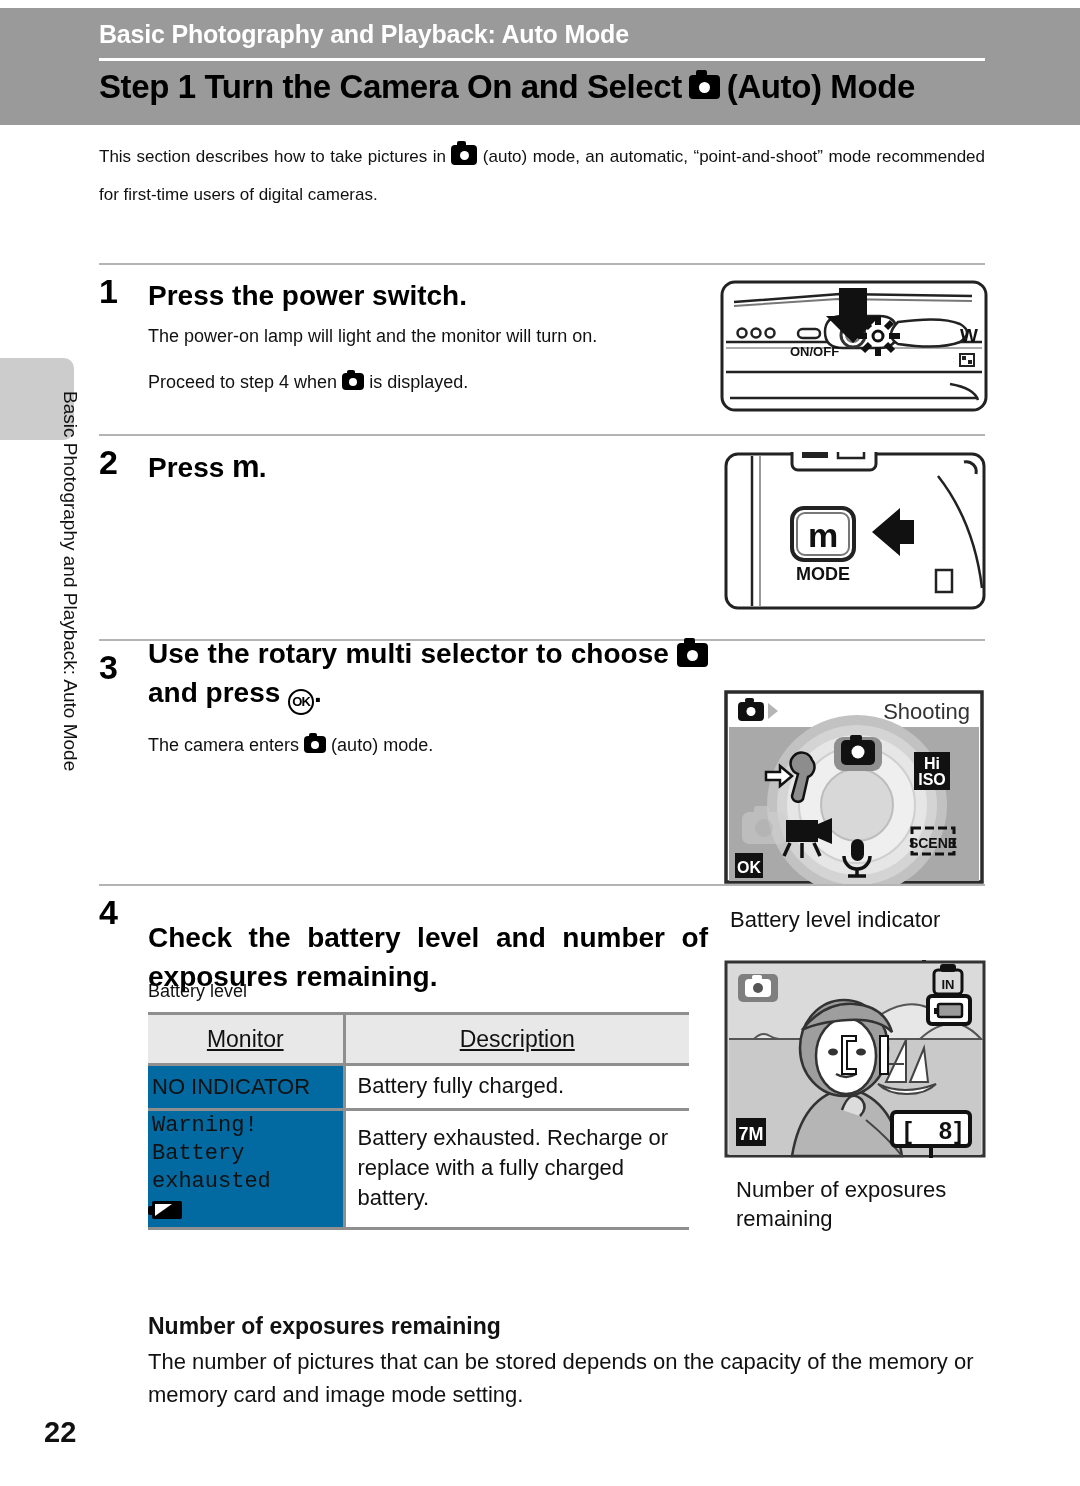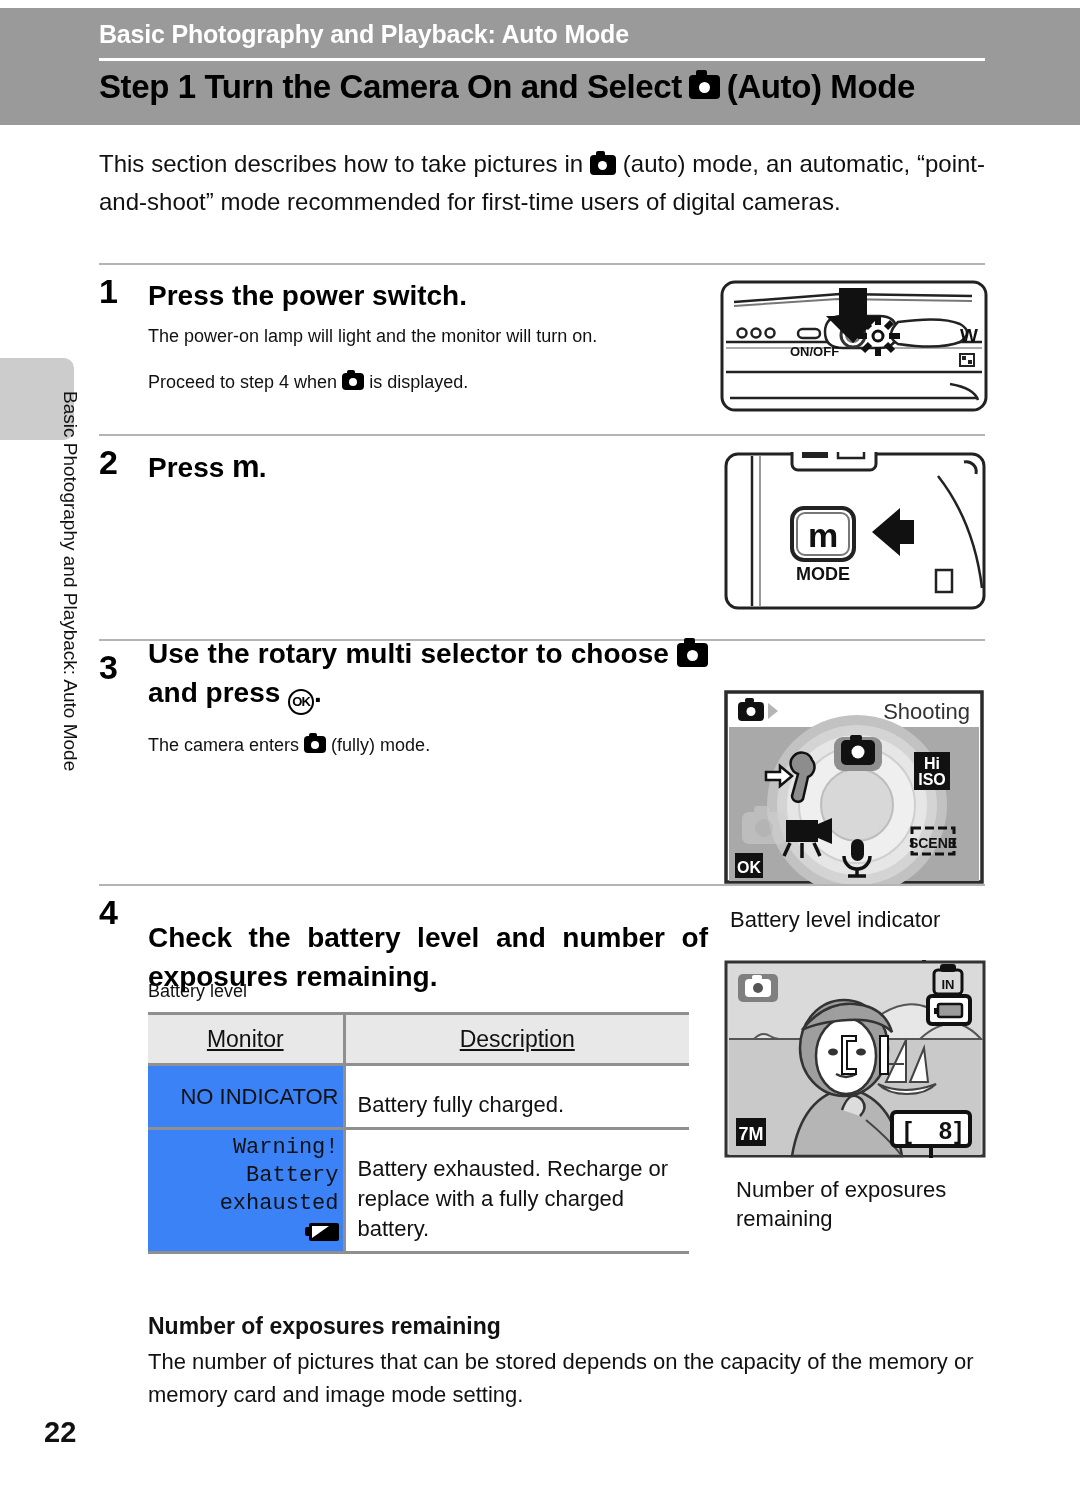--- a/index.html
+++ b/index.html
@@ -38,22 +38,22 @@
     background: #cccccc; border-radius: 10px;
   }
   .side-vert {
     position: absolute; left: -190px; top: 640px; width: 520px;
     transform: rotate(90deg); transform-origin: center center;
     font-size: 19px; color: #111; white-space: nowrap; text-align: left;
   }
 
   
   .intro {
-    position: absolute; left: 99px; top: 145px; width: 886px;
-    font-size: 24px; line-height: 38px; color: #111;
+    position: absolute; left: 99px; top: 138px; width: 886px;
+    font-size: 17px; line-height: 38px; color: #111;
     text-align: justify; text-justify: inter-word;
   }
   .sep {
     position: absolute; left: 99px; width: 886px; height: 2px; background: #b4b4b4;
   }
   .step-num {
     position: absolute; font-size: 34px; font-weight: bold; color: #000;
   }
   .step-head {
     position: absolute; font-size: 28px; font-weight: bold; color: #000;
@@ -111,25 +111,25 @@
 
   
   .tbl {
     position: absolute; left: 148px; top: 1012px; width: 541px;
     border-collapse: collapse; font-size: 22px; color: #111;
   }
   .tbl td, .tbl th {
     border: 0; padding: 0; vertical-align: middle;
   }
   .tbl .c-mon {
-    width: 196px; background: #3b82f6; text-align: right;
+    width: 196px; background: #0369a1; text-align: left;
     border-right: 3px solid #8f8f8f; padding: 1px 4px;
   }
   .tbl .c-desc {
-    background: #ffffff; padding: 24px 10px 7px 12px; line-height: 30px;
+    background: #ffffff; padding: 5px 10px 7px 12px; line-height: 30px;
   }
   .tbl tr.hdr .c-mon, .tbl tr.hdr .c-desc {
     background: #e8e8e8; text-align: center; font-size: 23px; padding: 9px 4px;
   }
   .tbl tr { border-bottom: 3px solid #8f8f8f; }
   .tbl tr.first { border-top: 3px solid #8f8f8f; text-decoration: underline; }
   .tbl .warn { line-height: 28px; font-family: Liberation Mono, monospace; }
 
   
   .fig { position: absolute; }
@@ -253,21 +253,21 @@
   <div class="step-num" style="left:99px; top:648px">3</div>
   <div class="step-head" style="left:148px; top:634px; width:560px">
     <span>Use the rotary multi selector to choose</span>
     <span class="ico-cam lg"></span>
     <span>and press</span>
     <span class="ico-ok">OK</span><span>.</span>
   </div>
   <div class="step-body" style="left:148px; top:728px; width:560px">
     <span>The camera enters</span>
     <span class="ico-cam sm"></span>
-    <span>(fully) mode.</span>
+    <span>(auto) mode.</span>
   </div>
 
   <div class="fig" style="left:724px; top:690px; width:260px; height:194px">
     <svg width="260" height="194" viewBox="0 0 260 194">
       <rect x="2" y="2" width="256" height="190" fill="#ffffff" stroke="#2b2b2b" stroke-width="3.5"></rect>
 
       <rect x="5" y="5" width="250" height="32" fill="#ffffff"></rect>
       <rect x="14" y="12" width="26" height="19" rx="4" fill="#111"></rect>
       <rect x="21" y="8" width="9" height="5" rx="2" fill="#111"></rect>
       <circle cx="27" cy="21.5" r="4.5" fill="#fff"></circle>

